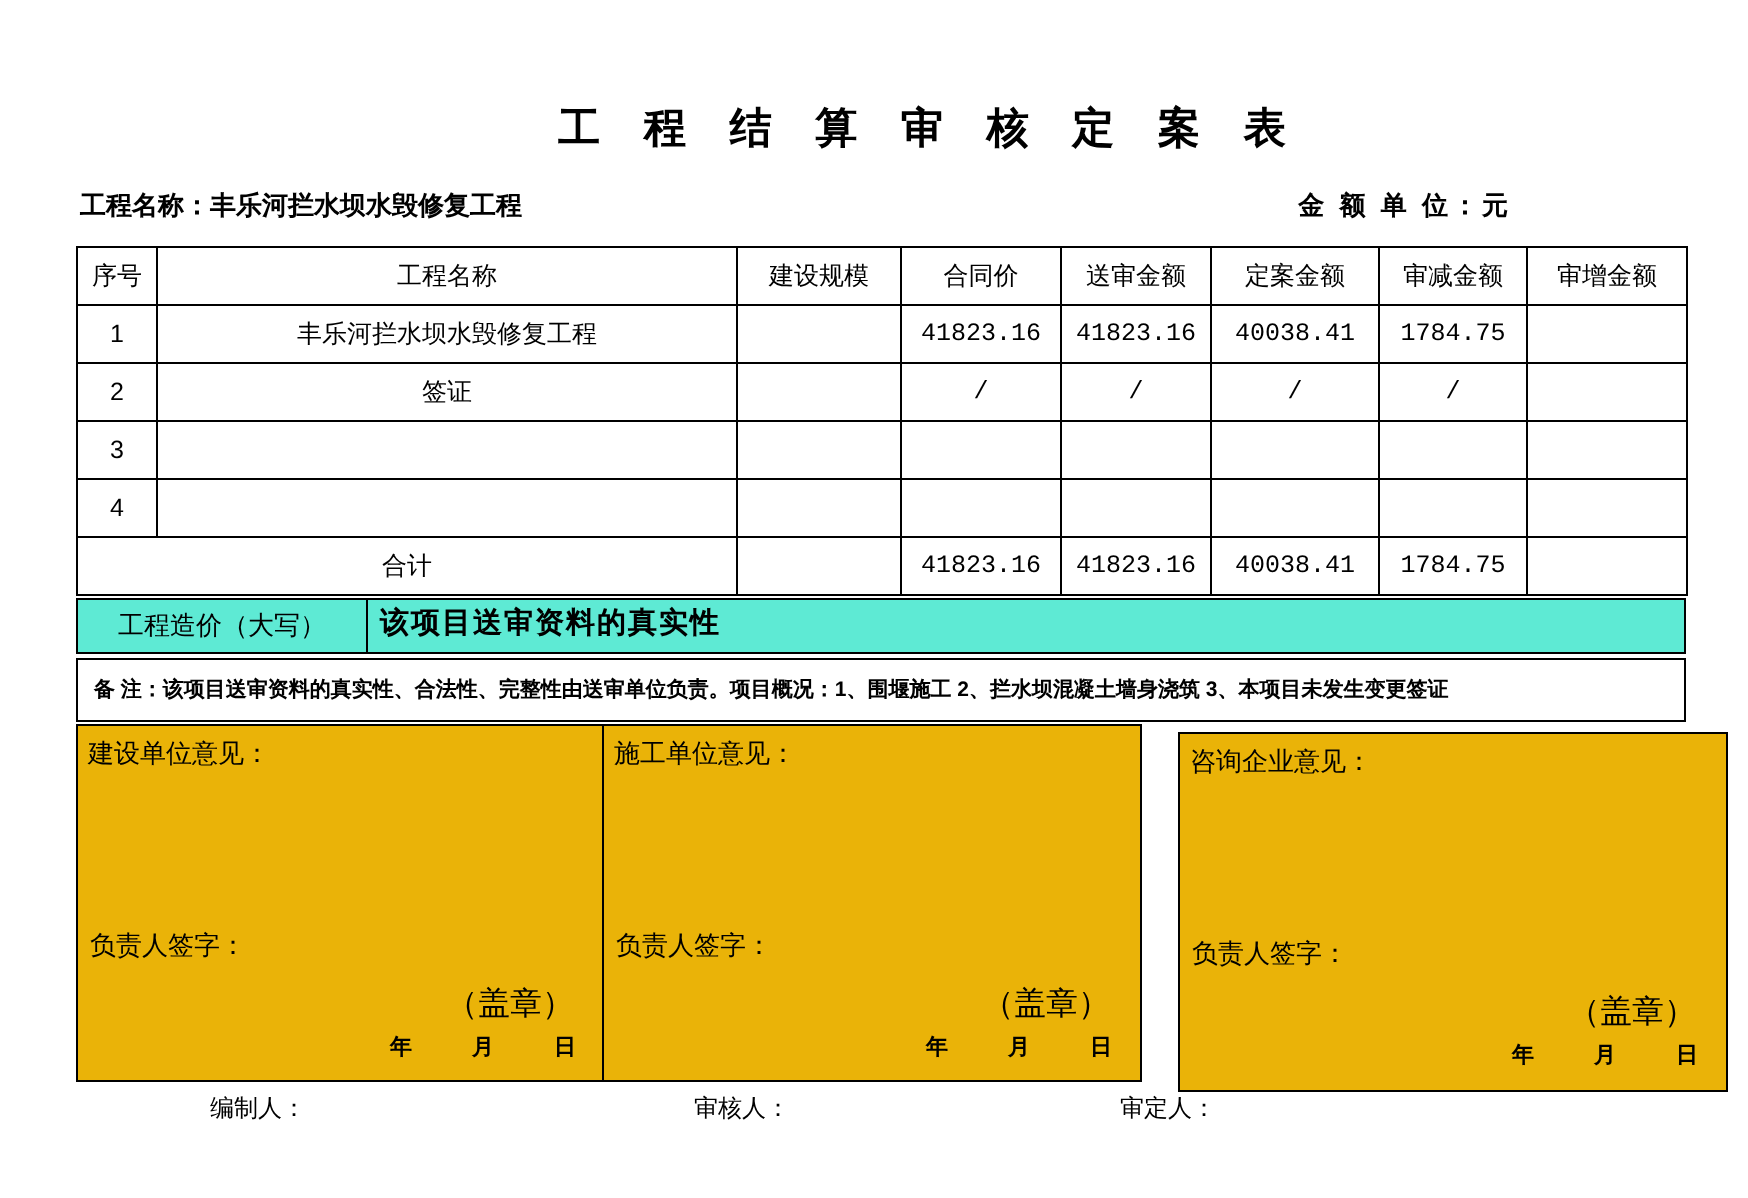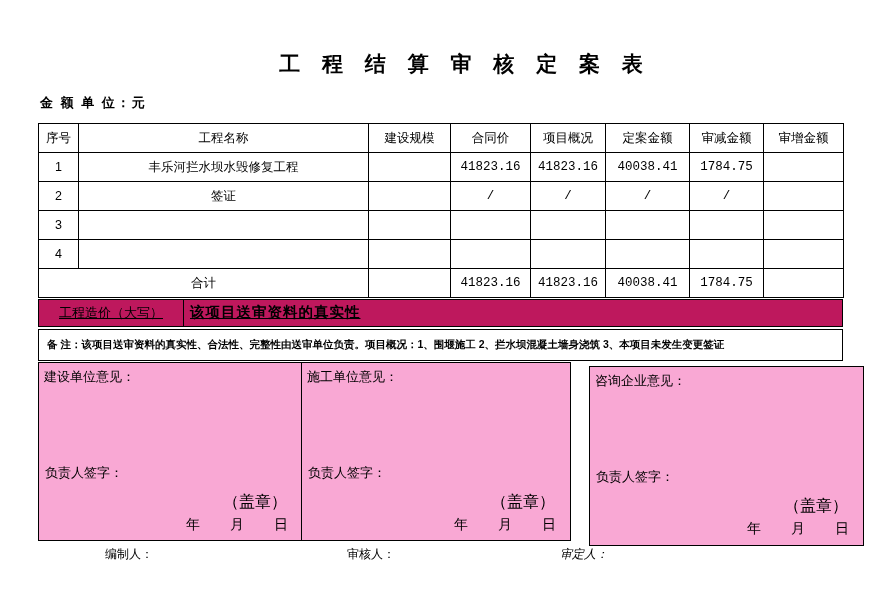--- a/index.html
+++ b/index.html
@@ -25,82 +25,83 @@
   }
   table.main th, table.main td {
     border:1px solid #000; height:28px; padding:0;
     text-align:center; vertical-align:middle;
     font-size:12.5px; font-weight:normal; overflow:hidden; white-space:nowrap;
   }
   .num { font-family:"Liberation Mono","DejaVu Sans Mono",monospace; font-size:12px; }
 
   .cost-row {
     position:absolute; left:38px; top:299px; width:803px; height:26px;
-    border:1px solid #000; display:flex; background:#be185d;text-decoration:underline;
+    border:1px solid #000; display:flex; background:#5eead4;
   }
   .cost-label {
     width:144px; border-right:1px solid #000; text-align:center;
     line-height:26px; font-size:13px; white-space:nowrap;
   }
   .cost-value {
     flex:1; line-height:25px; padding-left:6px; font-weight:bold;
     font-size:14.5px; letter-spacing:1px; white-space:nowrap;
   }
 
   .note-row {
     position:absolute; left:38px; top:329px; width:795px; height:30px;
     border:1px solid #000; display:flex; align-items:center; padding-left:8px;
     font-size:10.5px; font-weight:bold; white-space:nowrap; background:#fff;
   }
 
   .opinions { position:absolute; left:38px; top:362px; width:805px; height:186px; }
-  .obox { position:absolute; border:1px solid #000; background:#f9a8d4; }
+  .obox { position:absolute; border:1px solid #000; background:#eab308; }
   .obox.b1 { left:0;   top:0;   width:263px; height:177px; }
   .obox.b2 { left:263px; top:0; width:268px; height:177px; }
   .obox.b3 { left:551px; top:4px; width:273px; height:178px; }
   .otitle { position:absolute; top:5px;  left:5px;  font-size:13px; white-space:nowrap; }
   .osign  { position:absolute; top:101px; left:6px; font-size:13px; white-space:nowrap; }
   .oseal  { position:absolute; top:129px; right:15px; font-size:16px; white-space:nowrap; }
-  .odate  { position:absolute; top:153px; right:14px; font-size:14px; font-weight:normal; white-space:nowrap; }
+  .odate  { position:absolute; top:153px; right:14px; font-size:11px; font-weight:bold; white-space:nowrap; }
   .odate span + span { margin-left:30px; }
 
   .footer-label { position:absolute; top:546px; font-size:12px; white-space:nowrap; }
   .f-prep { left:105px; }
   .f-rev  { left:347px; }
-  .f-appr { left:560px;font-style:italic; }
+  .f-appr { left:560px; }
 </style>
 </head>
 <body>
 
 <div class="page">
 
   <div class="title">工 程 结 算 审 核 定 案 表</div>
 
   <div class="subline">
+    <span>工程名称：丰乐河拦水坝水毁修复工程</span>
     <span class="unit">金 额 单 位：元</span>
   </div>
 
   <table class="main">
     <colgroup>
       <col style="width:40px">
         <col style="width:290px">
         <col style="width:82px">
         <col style="width:80px">
       <col style="width:75px">
         <col style="width:84px">
         <col style="width:74px">
         <col style="width:80px">
     </colgroup>
     <tbody>
         <tr>
       <th>序号</th>
       <th>工程名称</th>
       <th>建设规模</th>
       <th>合同价</th>
-      <th>项目概况</th>
+      <th>送审金额</th>
       <th>定案金额</th>
       <th>审减金额</th>
       <th>审增金额</th>
     </tr>
     <tr>
       <td>1</td>
       <td>丰乐河拦水坝水毁修复工程</td>
       <td></td>
       <td class="num">41823.16</td>
       <td class="num">41823.16</td>

